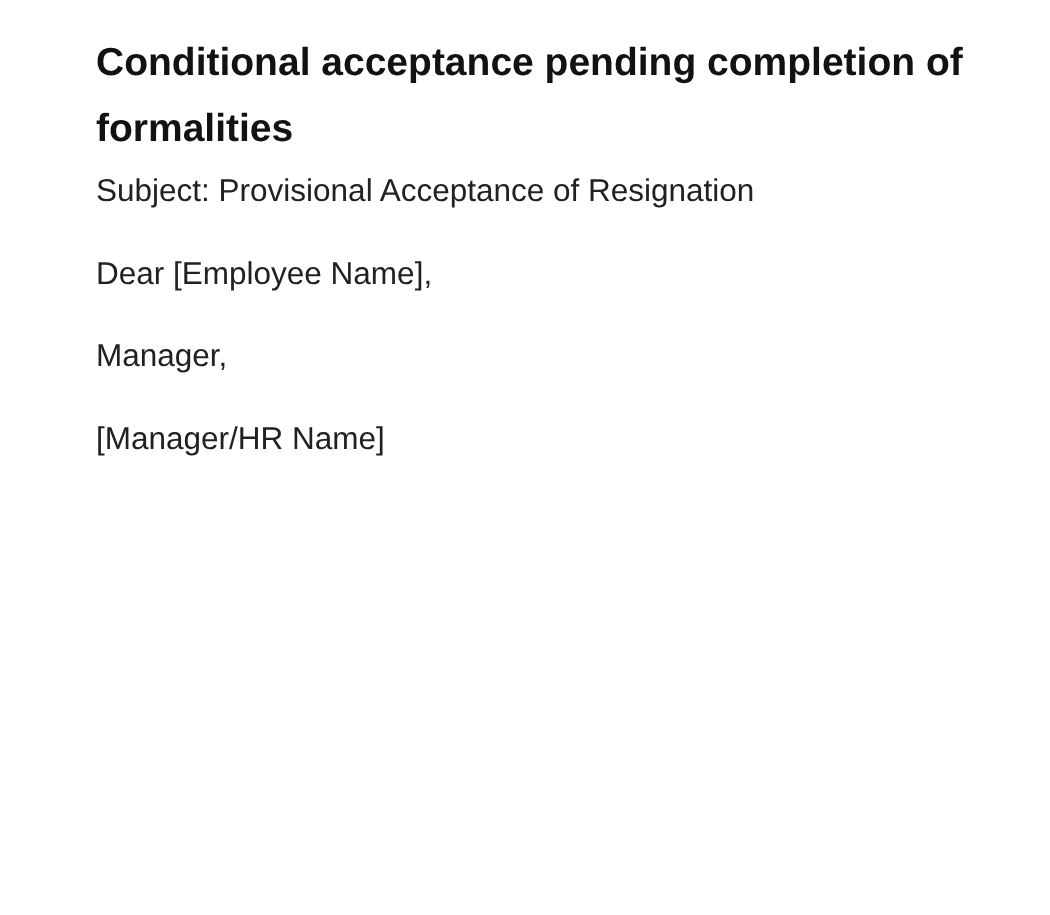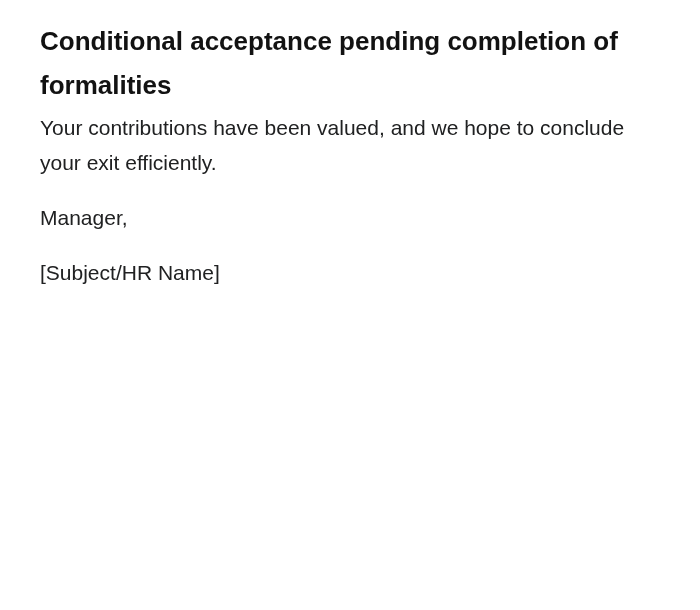--- a/index.html
+++ b/index.html
@@ -6,21 +6,21 @@
     margin: 0;
     padding: 0;
     background: #ffffff;
     width: 700px;
     height: 610px;
     overflow: hidden;
   }
   .letter {
     box-sizing: content-box;
     width: 587px;
-    padding: 19px 0 0 40px;
+    padding: 19px 0 0 64px;
     font-family: "Liberation Sans", "DejaVu Sans", sans-serif;
     color: #202122;
   }
   .letter h1 {
     margin: 0 0 3px 0;
     font-size: 26px;
     line-height: 44px;
     font-weight: 700;
     color: #121212;
     letter-spacing: 0;
@@ -31,21 +31,22 @@
     line-height: 35px;
     font-weight: 400;
   }
 </style>
 </head>
 <body>
 
 <main class="letter">
   <h1>Conditional acceptance pending completion of formalities</h1>
 
+  <p>Subject: Provisional Acceptance of Resignation</p>
+
+  <p>Dear [Employee Name],</p>
 
 
 
-  <p>Your contributions have been valued, and we hope to conclude your exit efficiently.</p>
-
   <p>Manager,</p>
 
-  <p>[Subject/HR Name]</p>
+  <p>[Manager/HR Name]</p>
 </main>
 
 </body></html>

